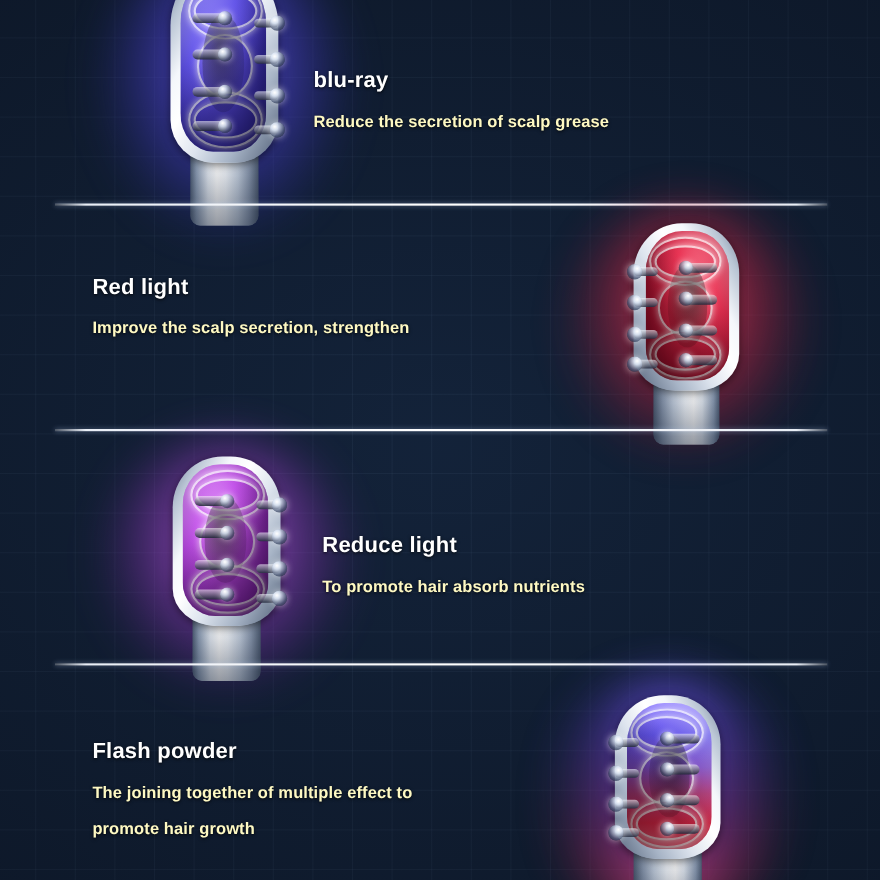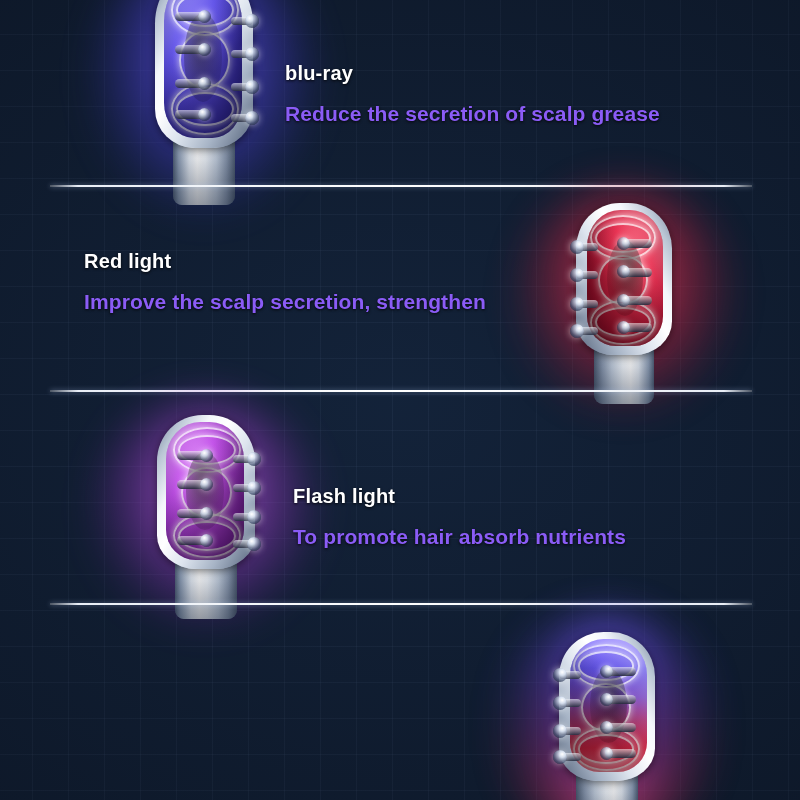--- a/index.html
+++ b/index.html
@@ -41,22 +41,22 @@
   .headline{
     color:#ffffff;
     font-size:20px;
     font-weight:bold;
     letter-spacing:0.2px;
     text-shadow:0 1px 3px rgba(0,0,0,0.85);
     margin:0 0 17px 0;
     white-space:nowrap;
   }
   .body-line{
-    color:#8b5cf6;
-    font-size:21px;
+    color:#fef9c3;
+    font-size:15px;
     font-weight:bold;
     letter-spacing:0.1px;
     text-shadow:0 1px 3px rgba(0,0,0,0.85);
     margin:0 0 16px 0;
     white-space:nowrap;
   }
   .body-line:last-child{margin-bottom:0;}
 
   
   .device{position:absolute;}
@@ -299,21 +299,21 @@
       <div class="side-tooth" style="left:74%;top:51%;">
           <span class="tip"></span>
         </div>
       <div class="side-tooth" style="left:74%;top:65%;">
           <span class="tip"></span>
         </div>
     </div>
   </div>
 
   <div class="txt" style="left:293px;top:485px;">
-    <p class="headline">Flash light</p>
+    <p class="headline">Reduce light</p>
     <p class="body-line">To promote hair absorb nutrients</p>
   </div>
 
   <div class="divider" style="top:603px;"></div>
 
   <div class="device dev-flip" style="left:552px;top:632px;width:110px;height:186px;">
     <div class="dev-inner">
       <div class="halo" style="background:radial-gradient(ellipse at 50% 25%, rgba(110,92,255,0.92) 0%, rgba(75,63,216,0.45) 38%, rgba(0,0,0,0) 74%),
                              radial-gradient(ellipse at 50% 82%, rgba(255,70,105,0.92) 0%, rgba(208,31,60,0.48) 40%, rgba(0,0,0,0) 76%);"></div>
       <div class="shaft"></div>
@@ -348,14 +348,19 @@
         </div>
       <div class="side-tooth" style="left:74%;top:51%;">
           <span class="tip"></span>
         </div>
       <div class="side-tooth" style="left:74%;top:65%;">
           <span class="tip"></span>
         </div>
     </div>
   </div>
 
+  <div class="txt" style="left:84px;top:672px;">
+    <p class="headline">Flash powder</p>
+    <p class="body-line">The joining together of multiple effect to</p>
+    <p class="body-line">promote hair growth</p>
+  </div>
 
 </div>
 
 </body></html>

